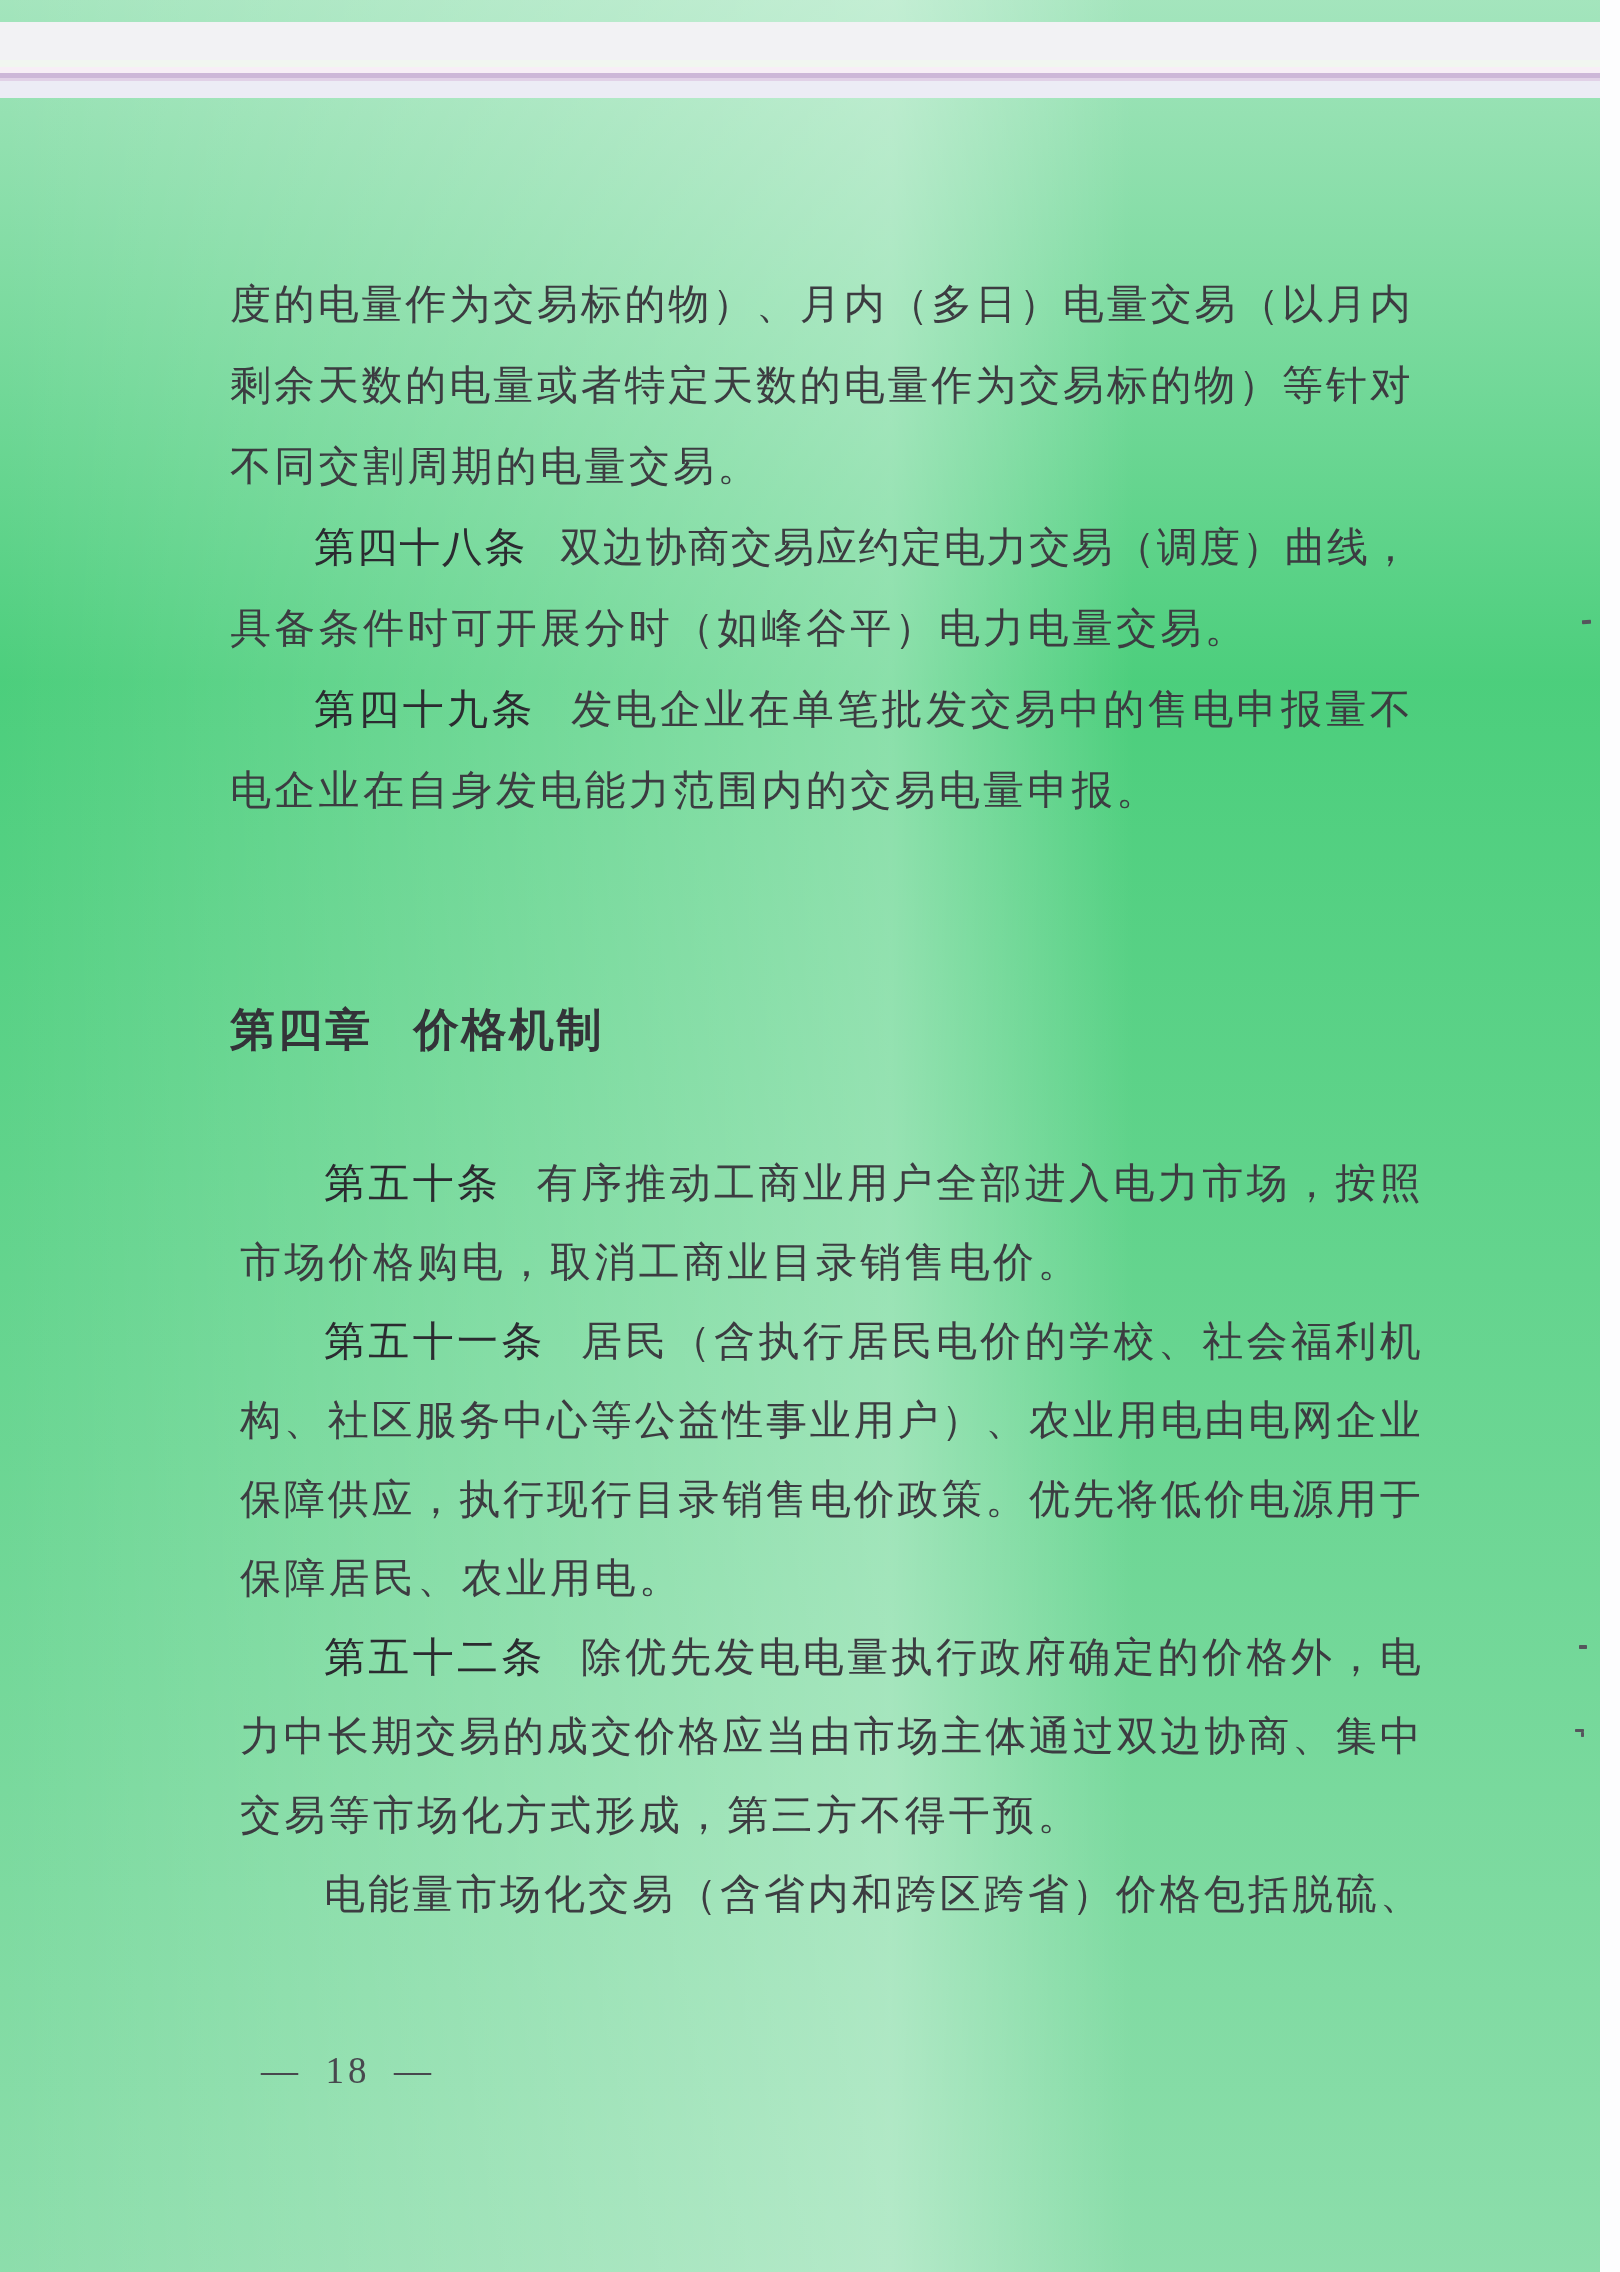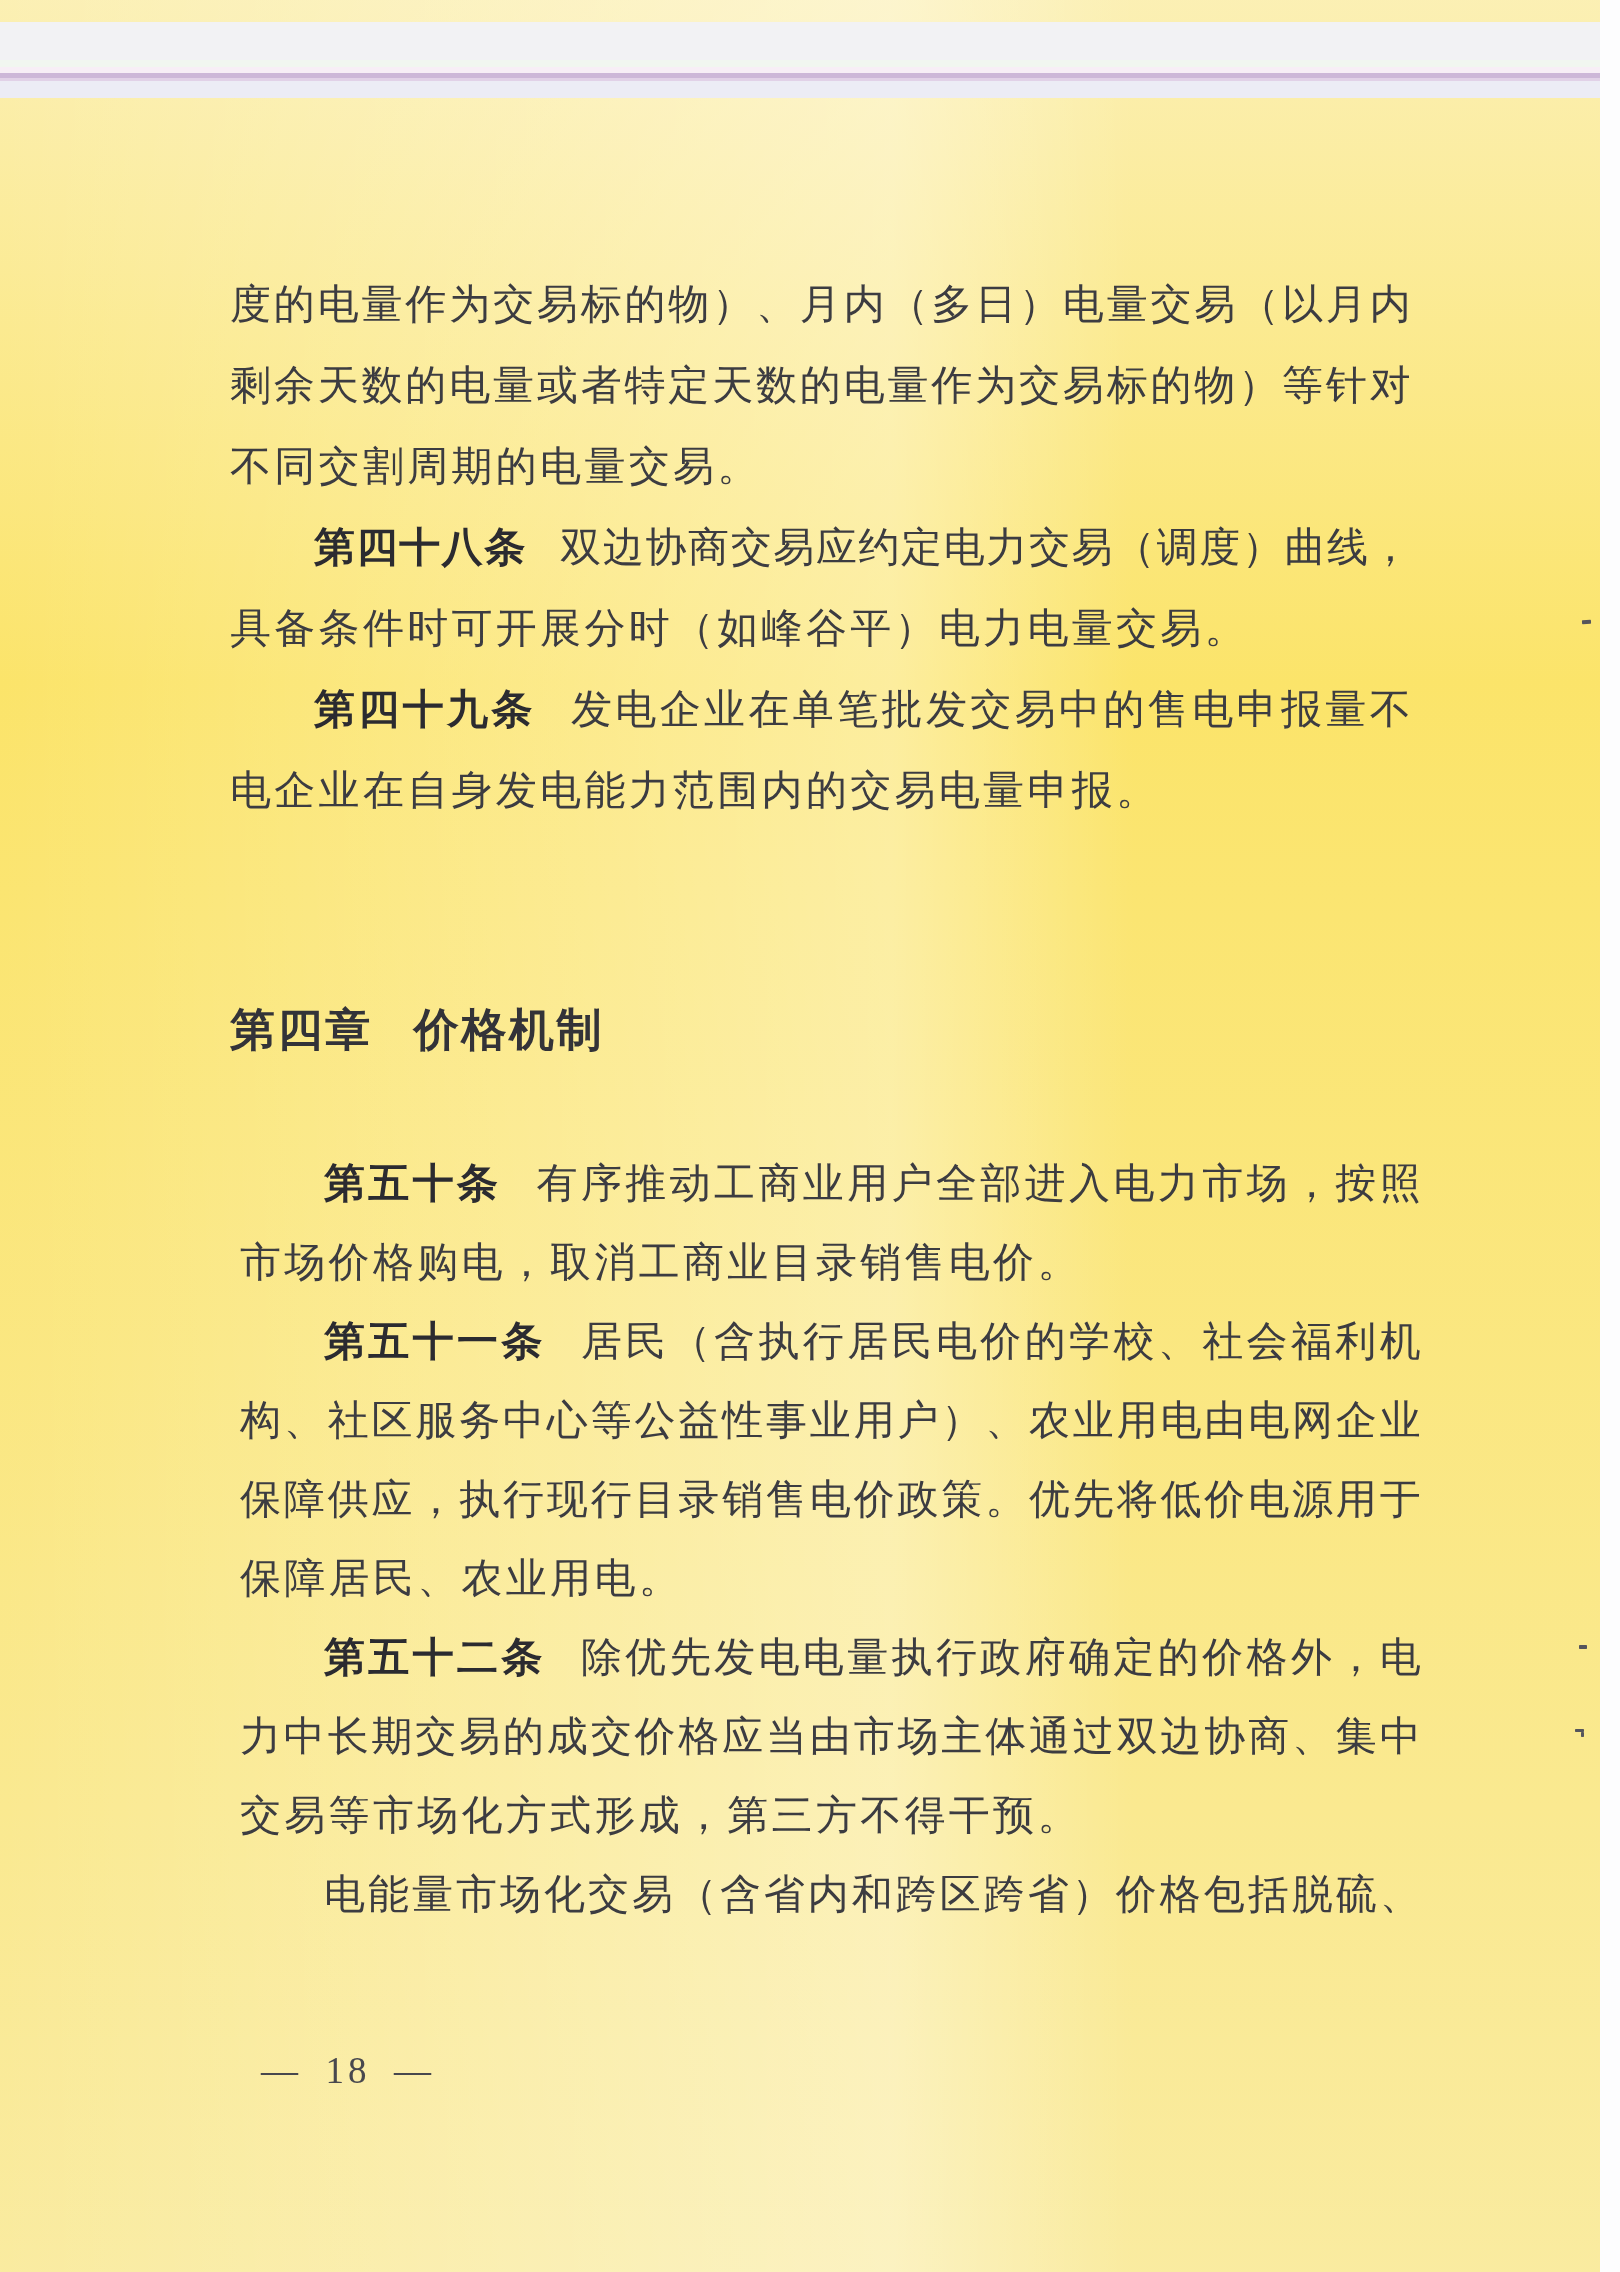--- a/index.html
+++ b/index.html
@@ -1,19 +1,19 @@
 <!DOCTYPE html>
 <html style="font-size:10.5px"><head>
 <meta charset="utf-8">
 <style>
   html,body{margin:0;padding:0;background:#e9e9ec;}
   #page{
     position:relative;
     width:1620px;height:2273px;
-    background:#fde047;
+    background:#22c55e;
     overflow:hidden;
     font-family:"Liberation Serif", serif;
   }
   
   #page::before{
     content:"";position:absolute;inset:0;
     background:
       linear-gradient(90deg, rgba(255,255,255,0) 0%, rgba(255,255,255,.35) 55%, rgba(255,255,255,0) 70%),
       linear-gradient(180deg, rgba(250,250,252,.6) 0%, rgba(244,244,246,.2) 30%, rgba(246,246,248,.5) 100%);
     pointer-events:none;
@@ -26,21 +26,21 @@
   .band-purple2{top:78px; height:2.6px;  background:#e1d1e7;}
   .band-lav    {top:81px; height:17px; background:#ececf5;}
   .edge-strip{position:absolute;top:0;right:0;width:19.6px;height:2273px;background:#fdfdfe;}
 
   #flow-a,#flow-b,#chapter-heading,#footer{position:absolute;color:#3c3c41;}
   #flow-a{left:230px;top:264px;width:1182px;font-size:41px;line-height:81px;}
   #flow-b{left:240px;top:1144px;width:1182px;font-size:41px;line-height:79px;}
   .tline{letter-spacing:3.3px;white-space:nowrap;}
   .tline.just{letter-spacing:1.3px;text-align:justify;text-align-last:justify;white-space:normal;}
   .tline.ind{padding-left:84px;}
-  .kw{font-weight:bold;color:#2b2b30;}
+  .kw{font-weight:normal;color:#2b2b30;}
   .gap{display:inline-block;width:33px;}
 
   #chapter-heading{
     left:230px;top:990px;width:1182px;
     text-align:left;line-height:79px;
     font-family:"Liberation Sans", sans-serif;
     font-weight:700;font-size:45px;letter-spacing:2.6px;color:#333338;
   }
   #chapter-heading .hgap{display:inline-block;width:41px;}
 

